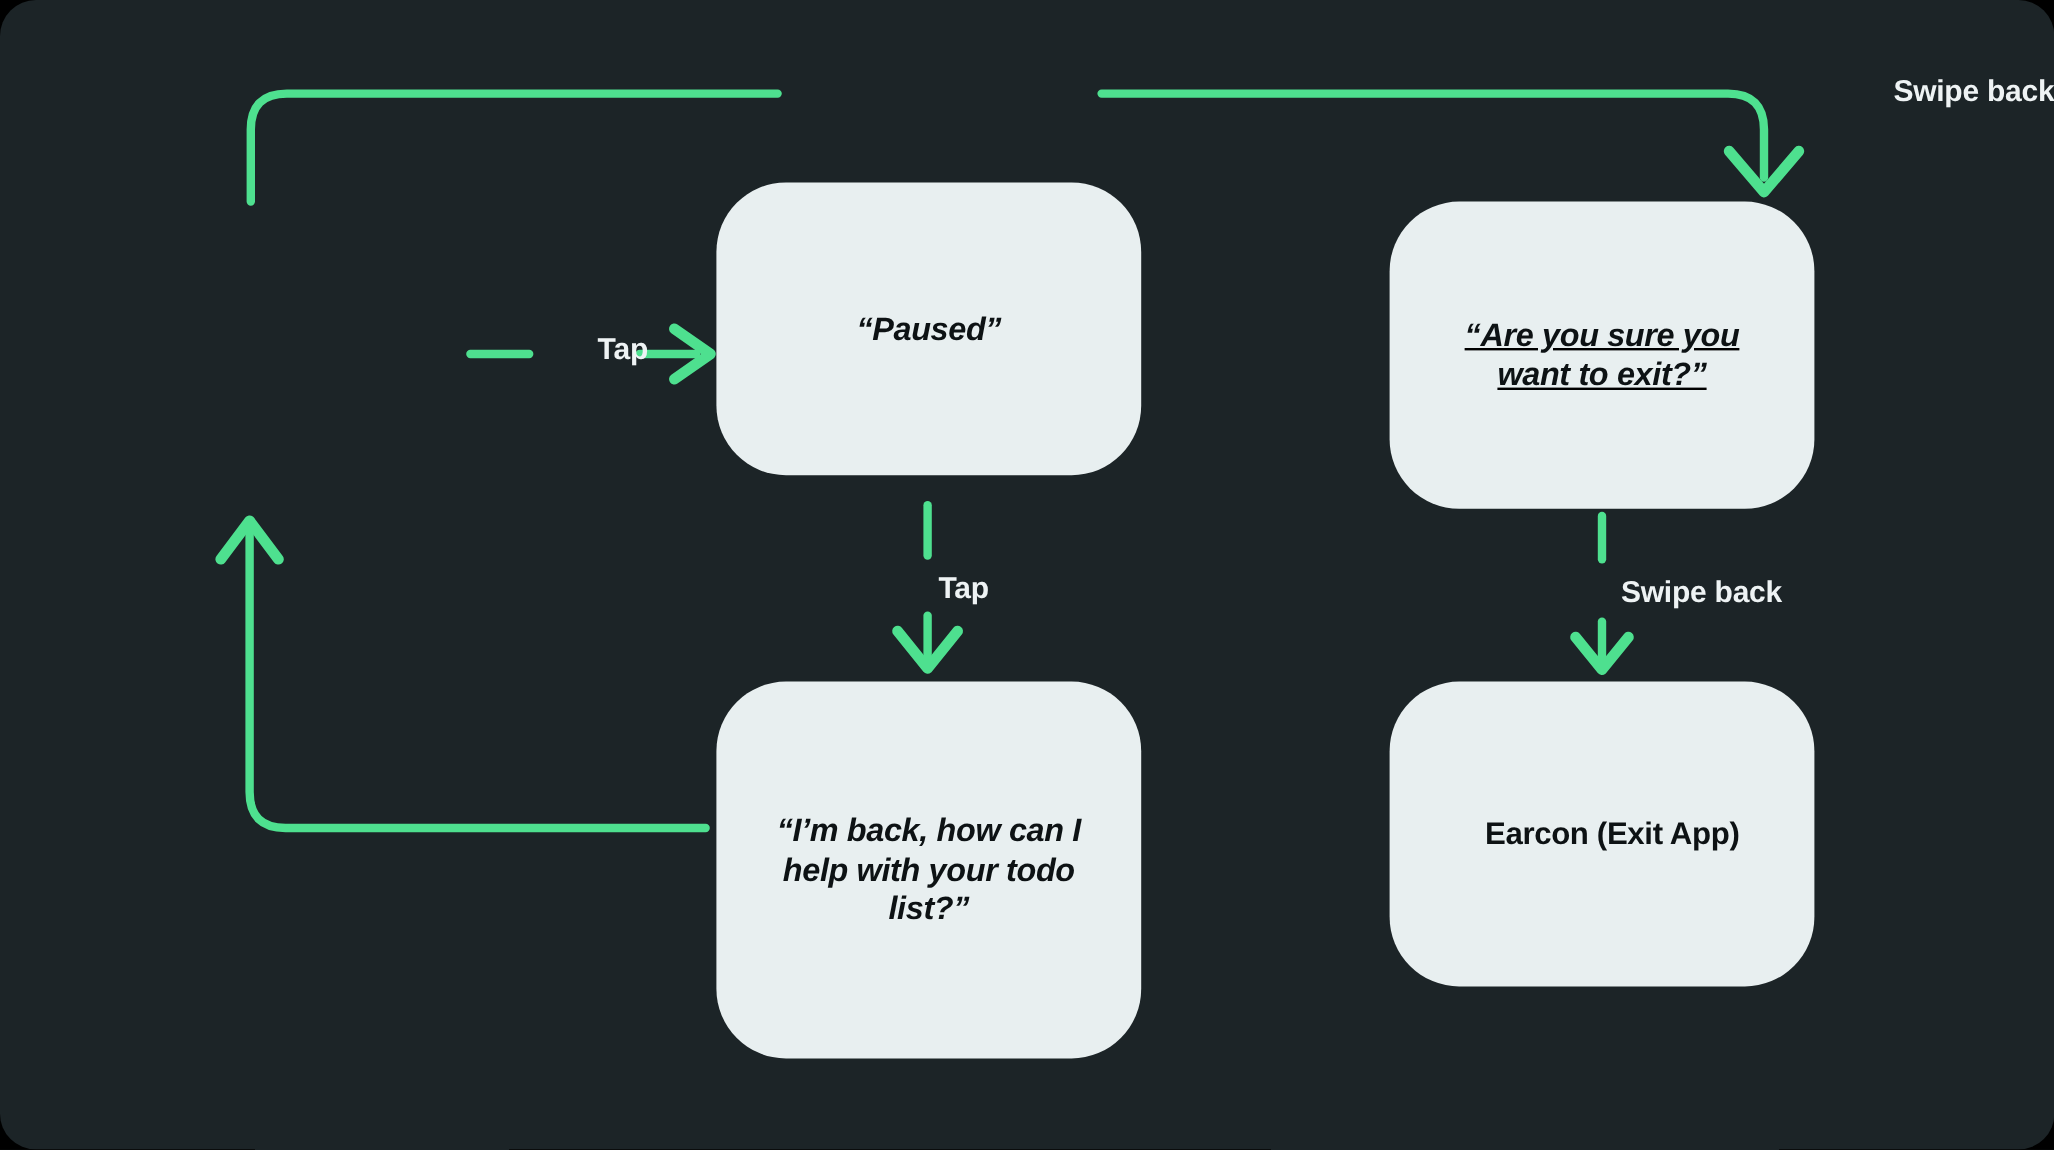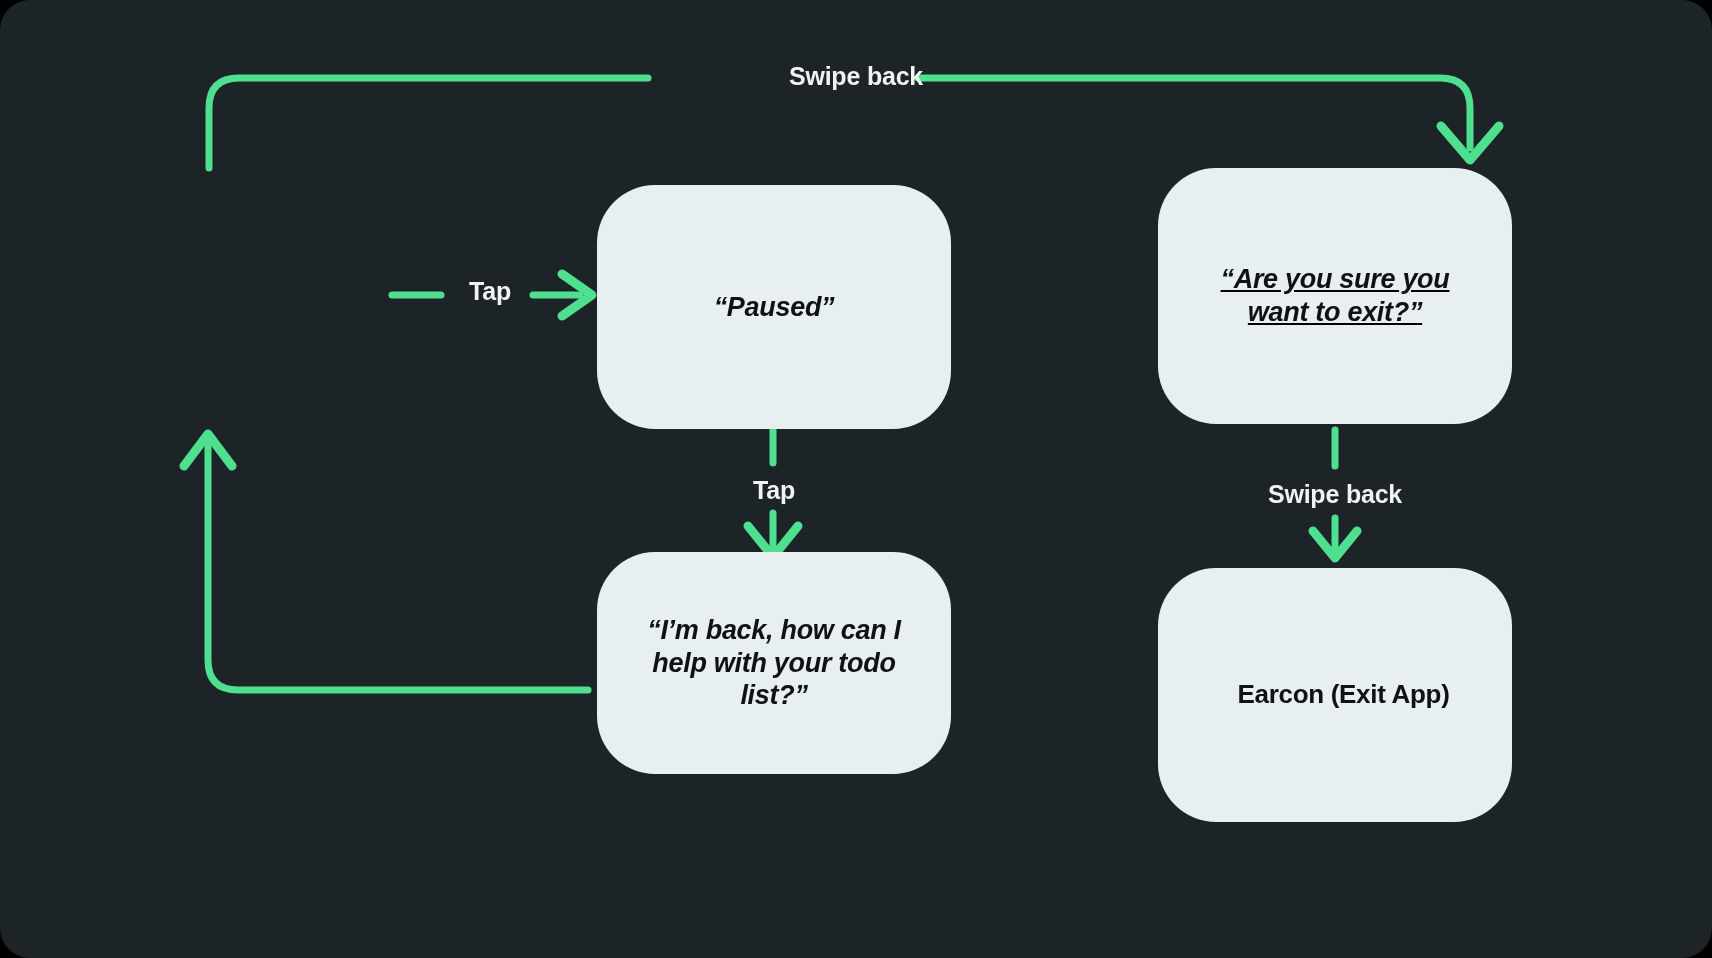--- a/index.html
+++ b/index.html
@@ -50,36 +50,36 @@
     text-align: center;
     letter-spacing: -0.3px;
     white-space: pre-line;
   }
   .node-label.plain {
     font-style: normal;
     font-size: 26px;
   }
   
   #node-listening { left: 33px;   top: 168px; width: 355px; height: 256px; }
-  #node-paused    { left: 597px;  top: 185px; width: 354px; height: 244px; }
+  #node-paused    { left: 597px;  top: 152px; width: 354px; height: 244px; }
   #node-confirm   { left: 1158px; top: 168px; width: 354px; height: 256px; text-decoration: underline; }
-  #node-back      { left: 597px;  top: 552px; width: 354px; height: 222px; }
+  #node-back      { left: 597px;  top: 568px; width: 354px; height: 314px; }
   #node-earcon    { left: 1158px; top: 568px; width: 354px; height: 254px; padding-left: 43px; }
 
   
   .edge-label {
     position: absolute;
     z-index: 3;
     font-family: "Liberation Sans", sans-serif;
     font-weight: bold;
     font-size: 25px;
     color: #eef3f4;
     letter-spacing: -0.2px;
     white-space: nowrap;
-    text-align: center;
+    text-align: right;
   }
   #label-swipe-top   { left: 0; top: 62px;  width: 1712px; }
   #label-tap-right   { left: 440px; top: 277px; width: 100px; }
   #label-tap-down    { left: 724px; top: 476px; width: 100px; }
   #label-swipe-right { left: 1185px; top: 480px; width: 300px; }
 </style>
 </head>
 <body>
 
 <div id="canvas">

